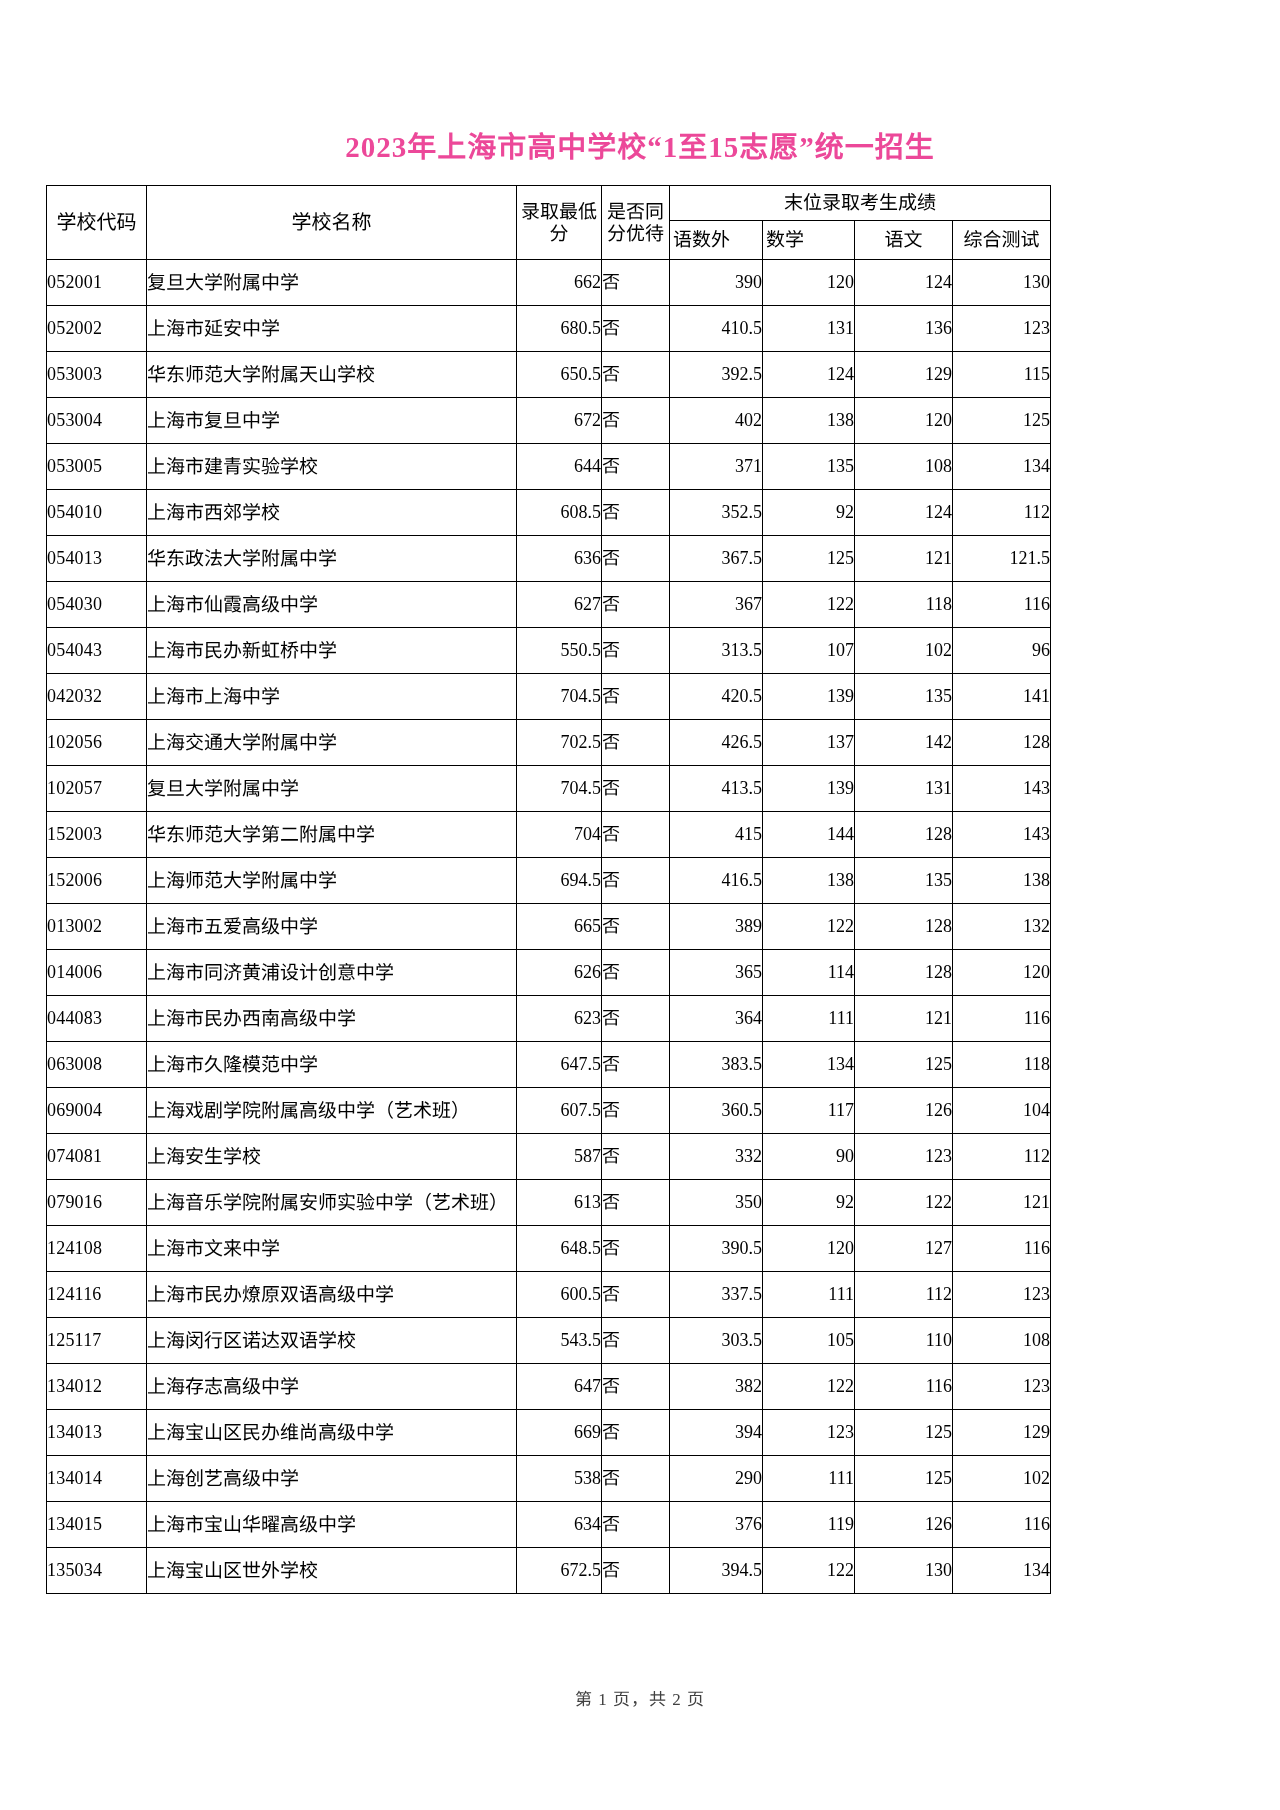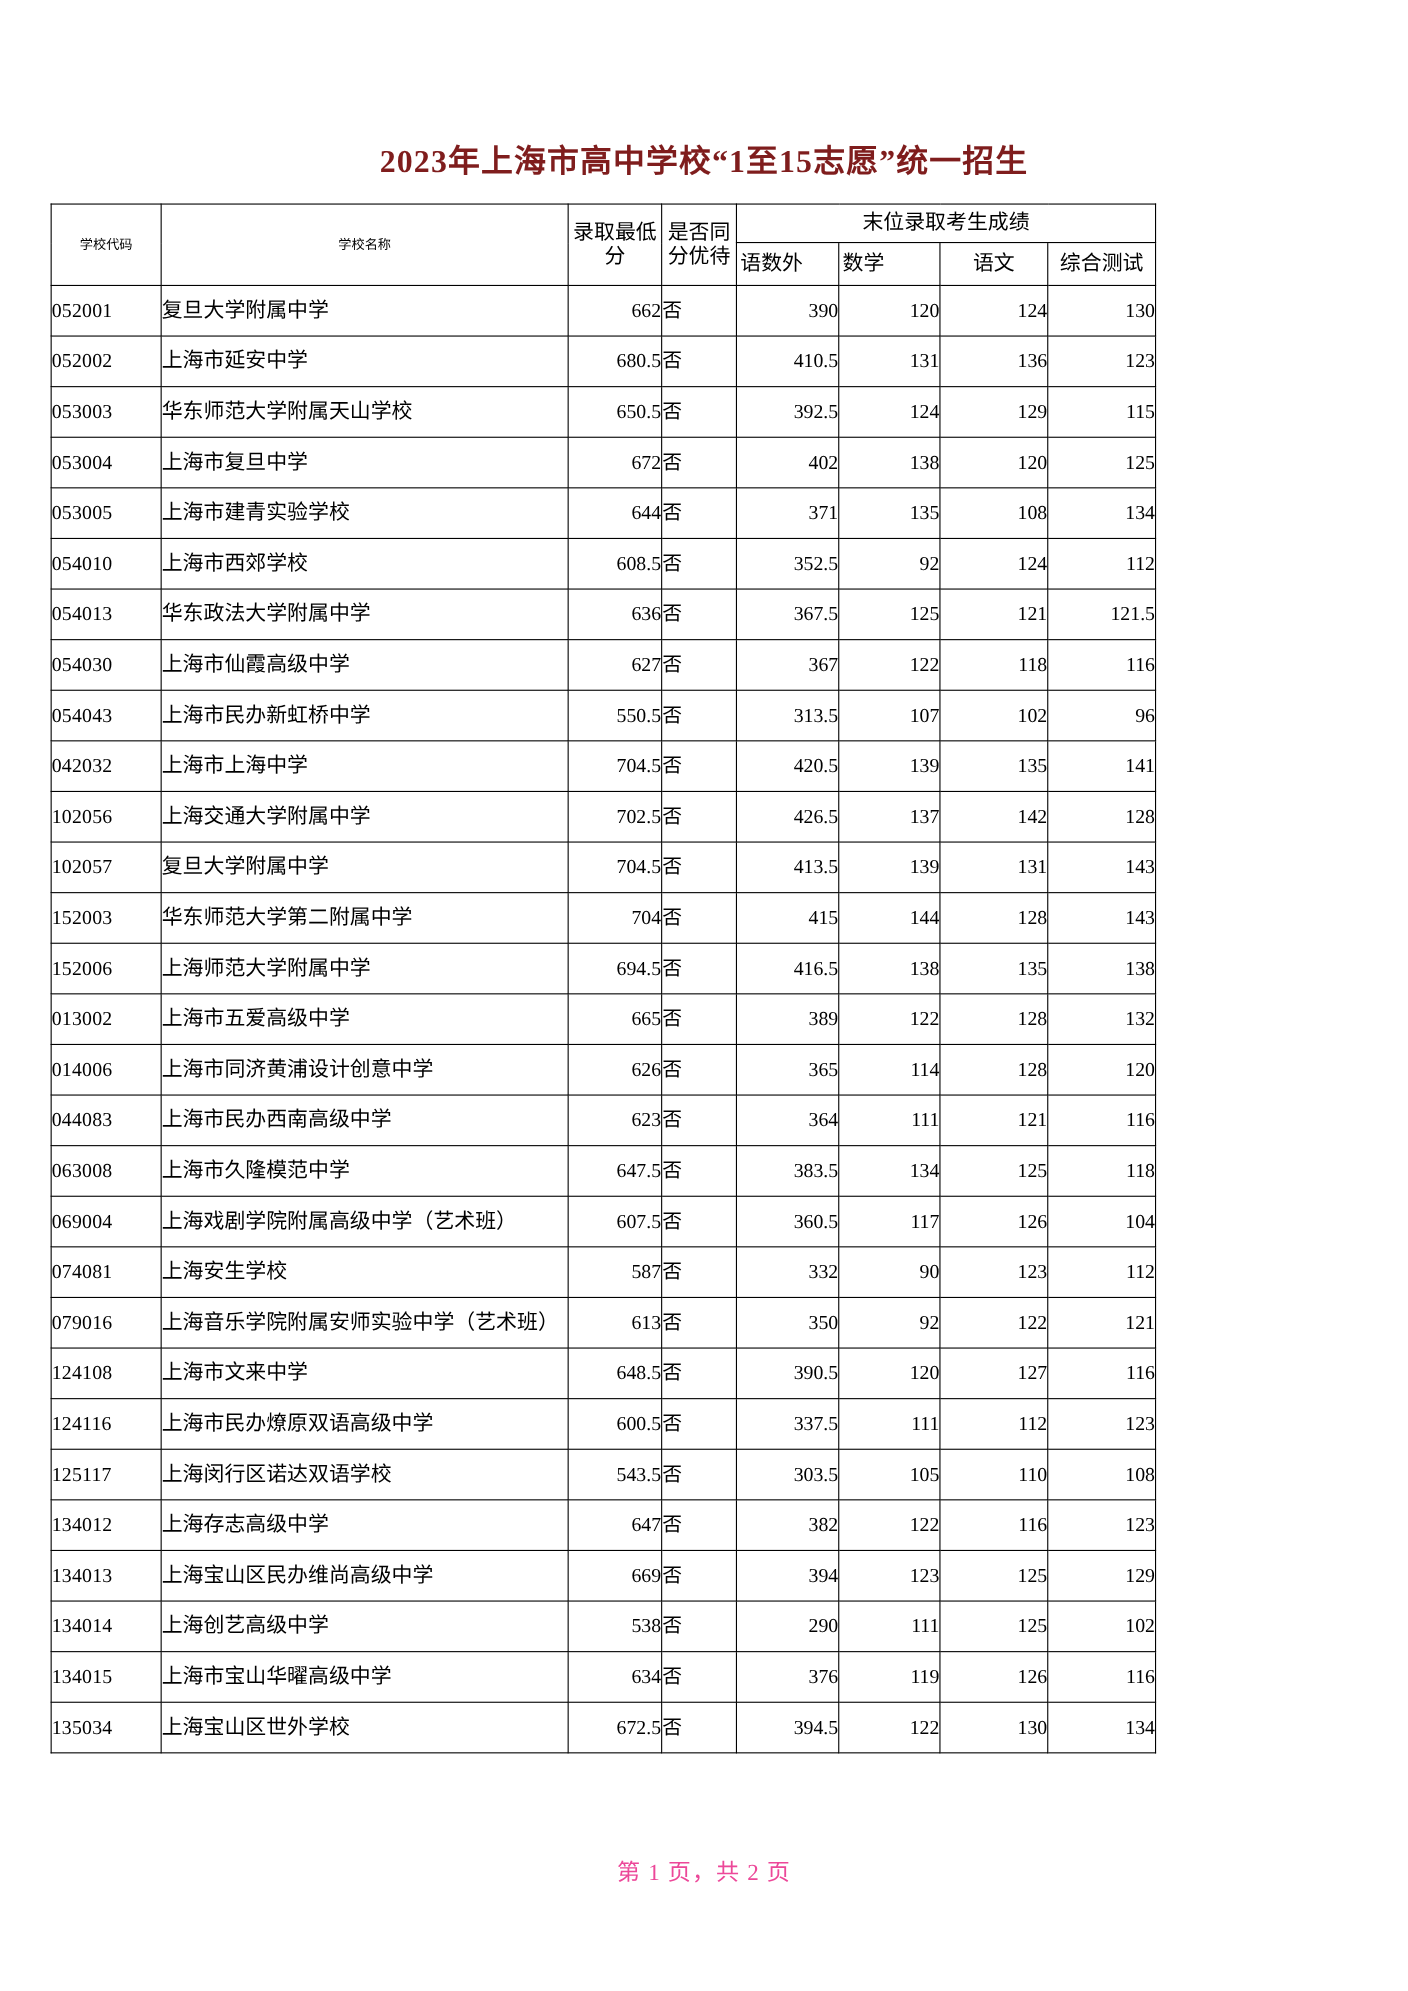--- a/index.html
+++ b/index.html
@@ -26,21 +26,21 @@
   .title-block {
     padding-top: 125px;
     text-align: center;
   }
   .title-line {
     font-family: "Liberation Serif", "DejaVu Serif", serif;
     font-size: 29px;
     font-weight: 700;
     letter-spacing: 1px;
     line-height: 44px;
-    color: #7f1d1d;
+    color: #ec4899;
     white-space: nowrap;
   }
   .table-wrap {
     margin-top: 16px;
     padding-left: 46px;
     padding-right: 46px;
   }
   table.score-table {
     border-collapse: collapse;
     width: 1004px;
@@ -61,21 +61,21 @@
   col.c-min    { width: 85px; }
   col.c-pref   { width: 68px; }
   col.c-ywf    { width: 93px; }
   col.c-math   { width: 92px; }
   col.c-chin   { width: 98px; }
   col.c-comp   { width: 98px; }
 
   th.h-code, th.h-name, th.h-min, th.h-pref {
     text-align: center;
     height: 72px;
-    font-size: 12px;
+    font-size: 20px;
   }
   th.h-min, th.h-pref {
     font-size: 19px;
     line-height: 1.22;
   }
   th.h-group {
     text-align: center;
     height: 34px;
     font-size: 19px;
   }
@@ -121,24 +121,24 @@
     right: 0;
     bottom: 0;
     height: 200px;
     display: flex;
     align-items: flex-start;
     justify-content: center;
     padding-top: 75px;
     box-sizing: border-box;
   }
   .footer-text {
-    font-size: 21px;
+    font-size: 17px;
     font-family: "Liberation Serif", "DejaVu Serif", serif;
     letter-spacing: 1px;
-    color: #ec4899;
+    color: #404040;
   }
 </style>
 </head>
 <body>
 
 <div class="page">
 
   <div class="title-block">
     <div class="title-line">2023年上海市高中学校“1至15志愿”统一招生</div>
   </div>

